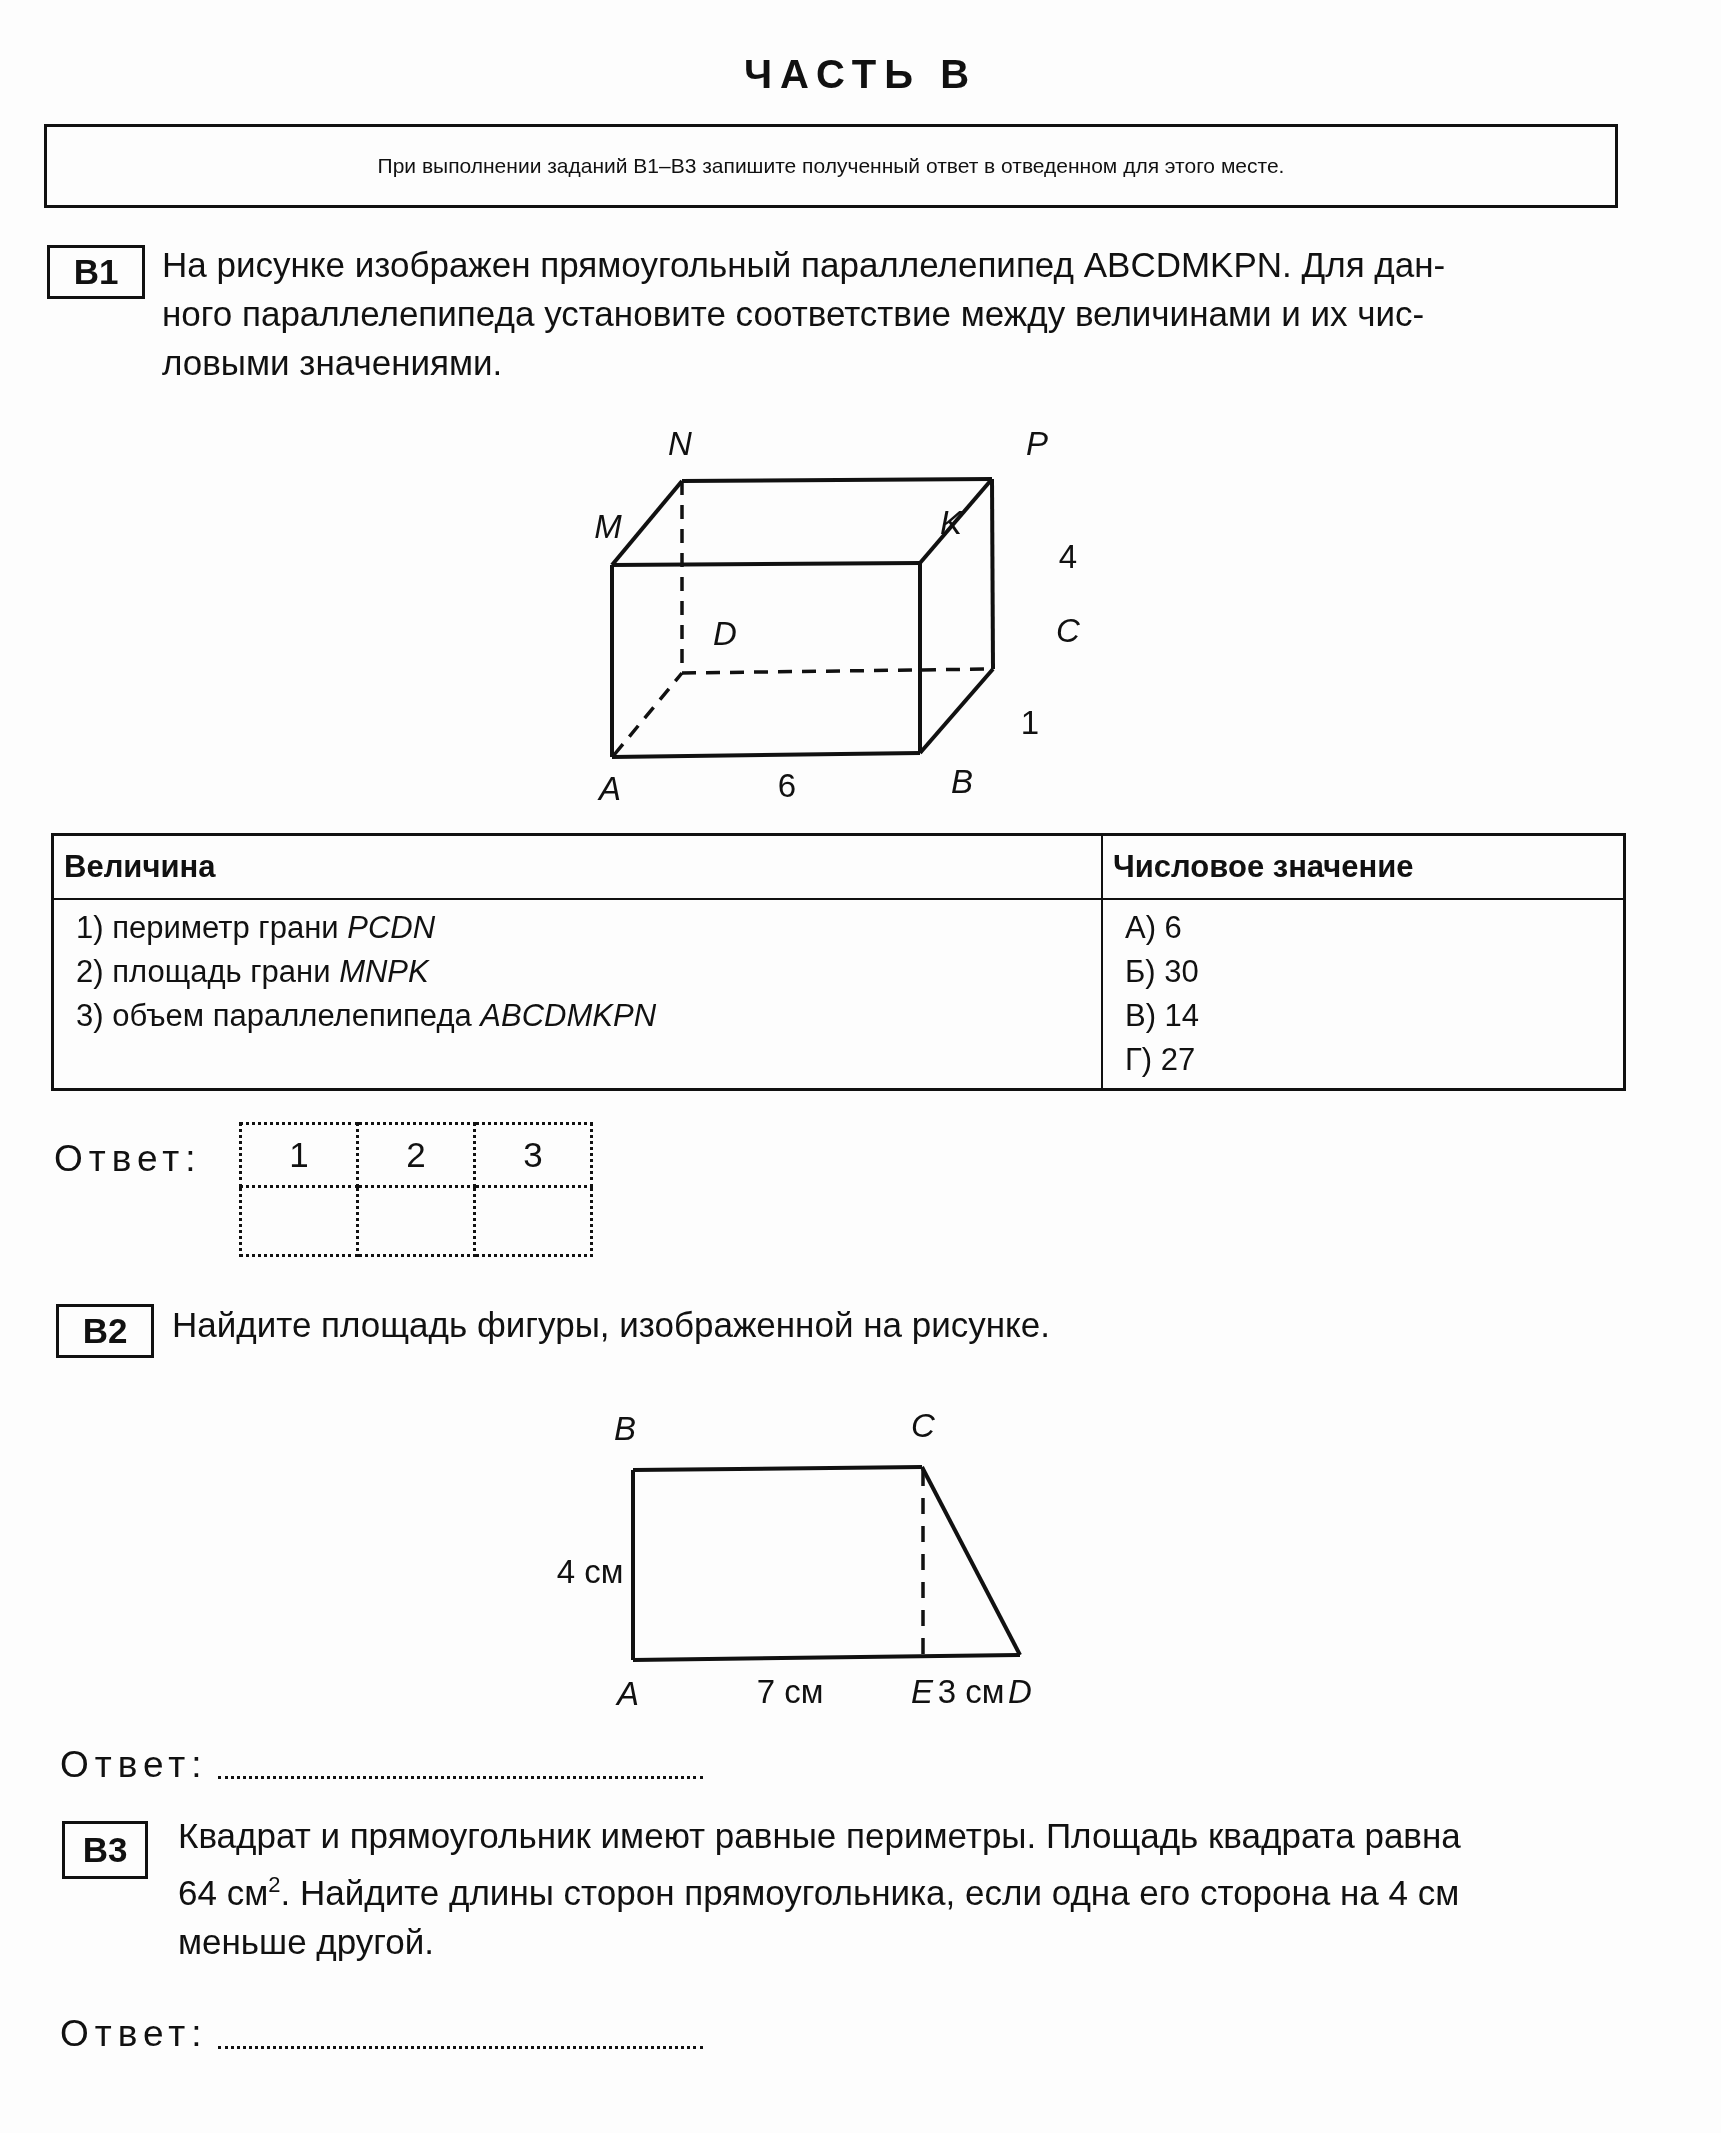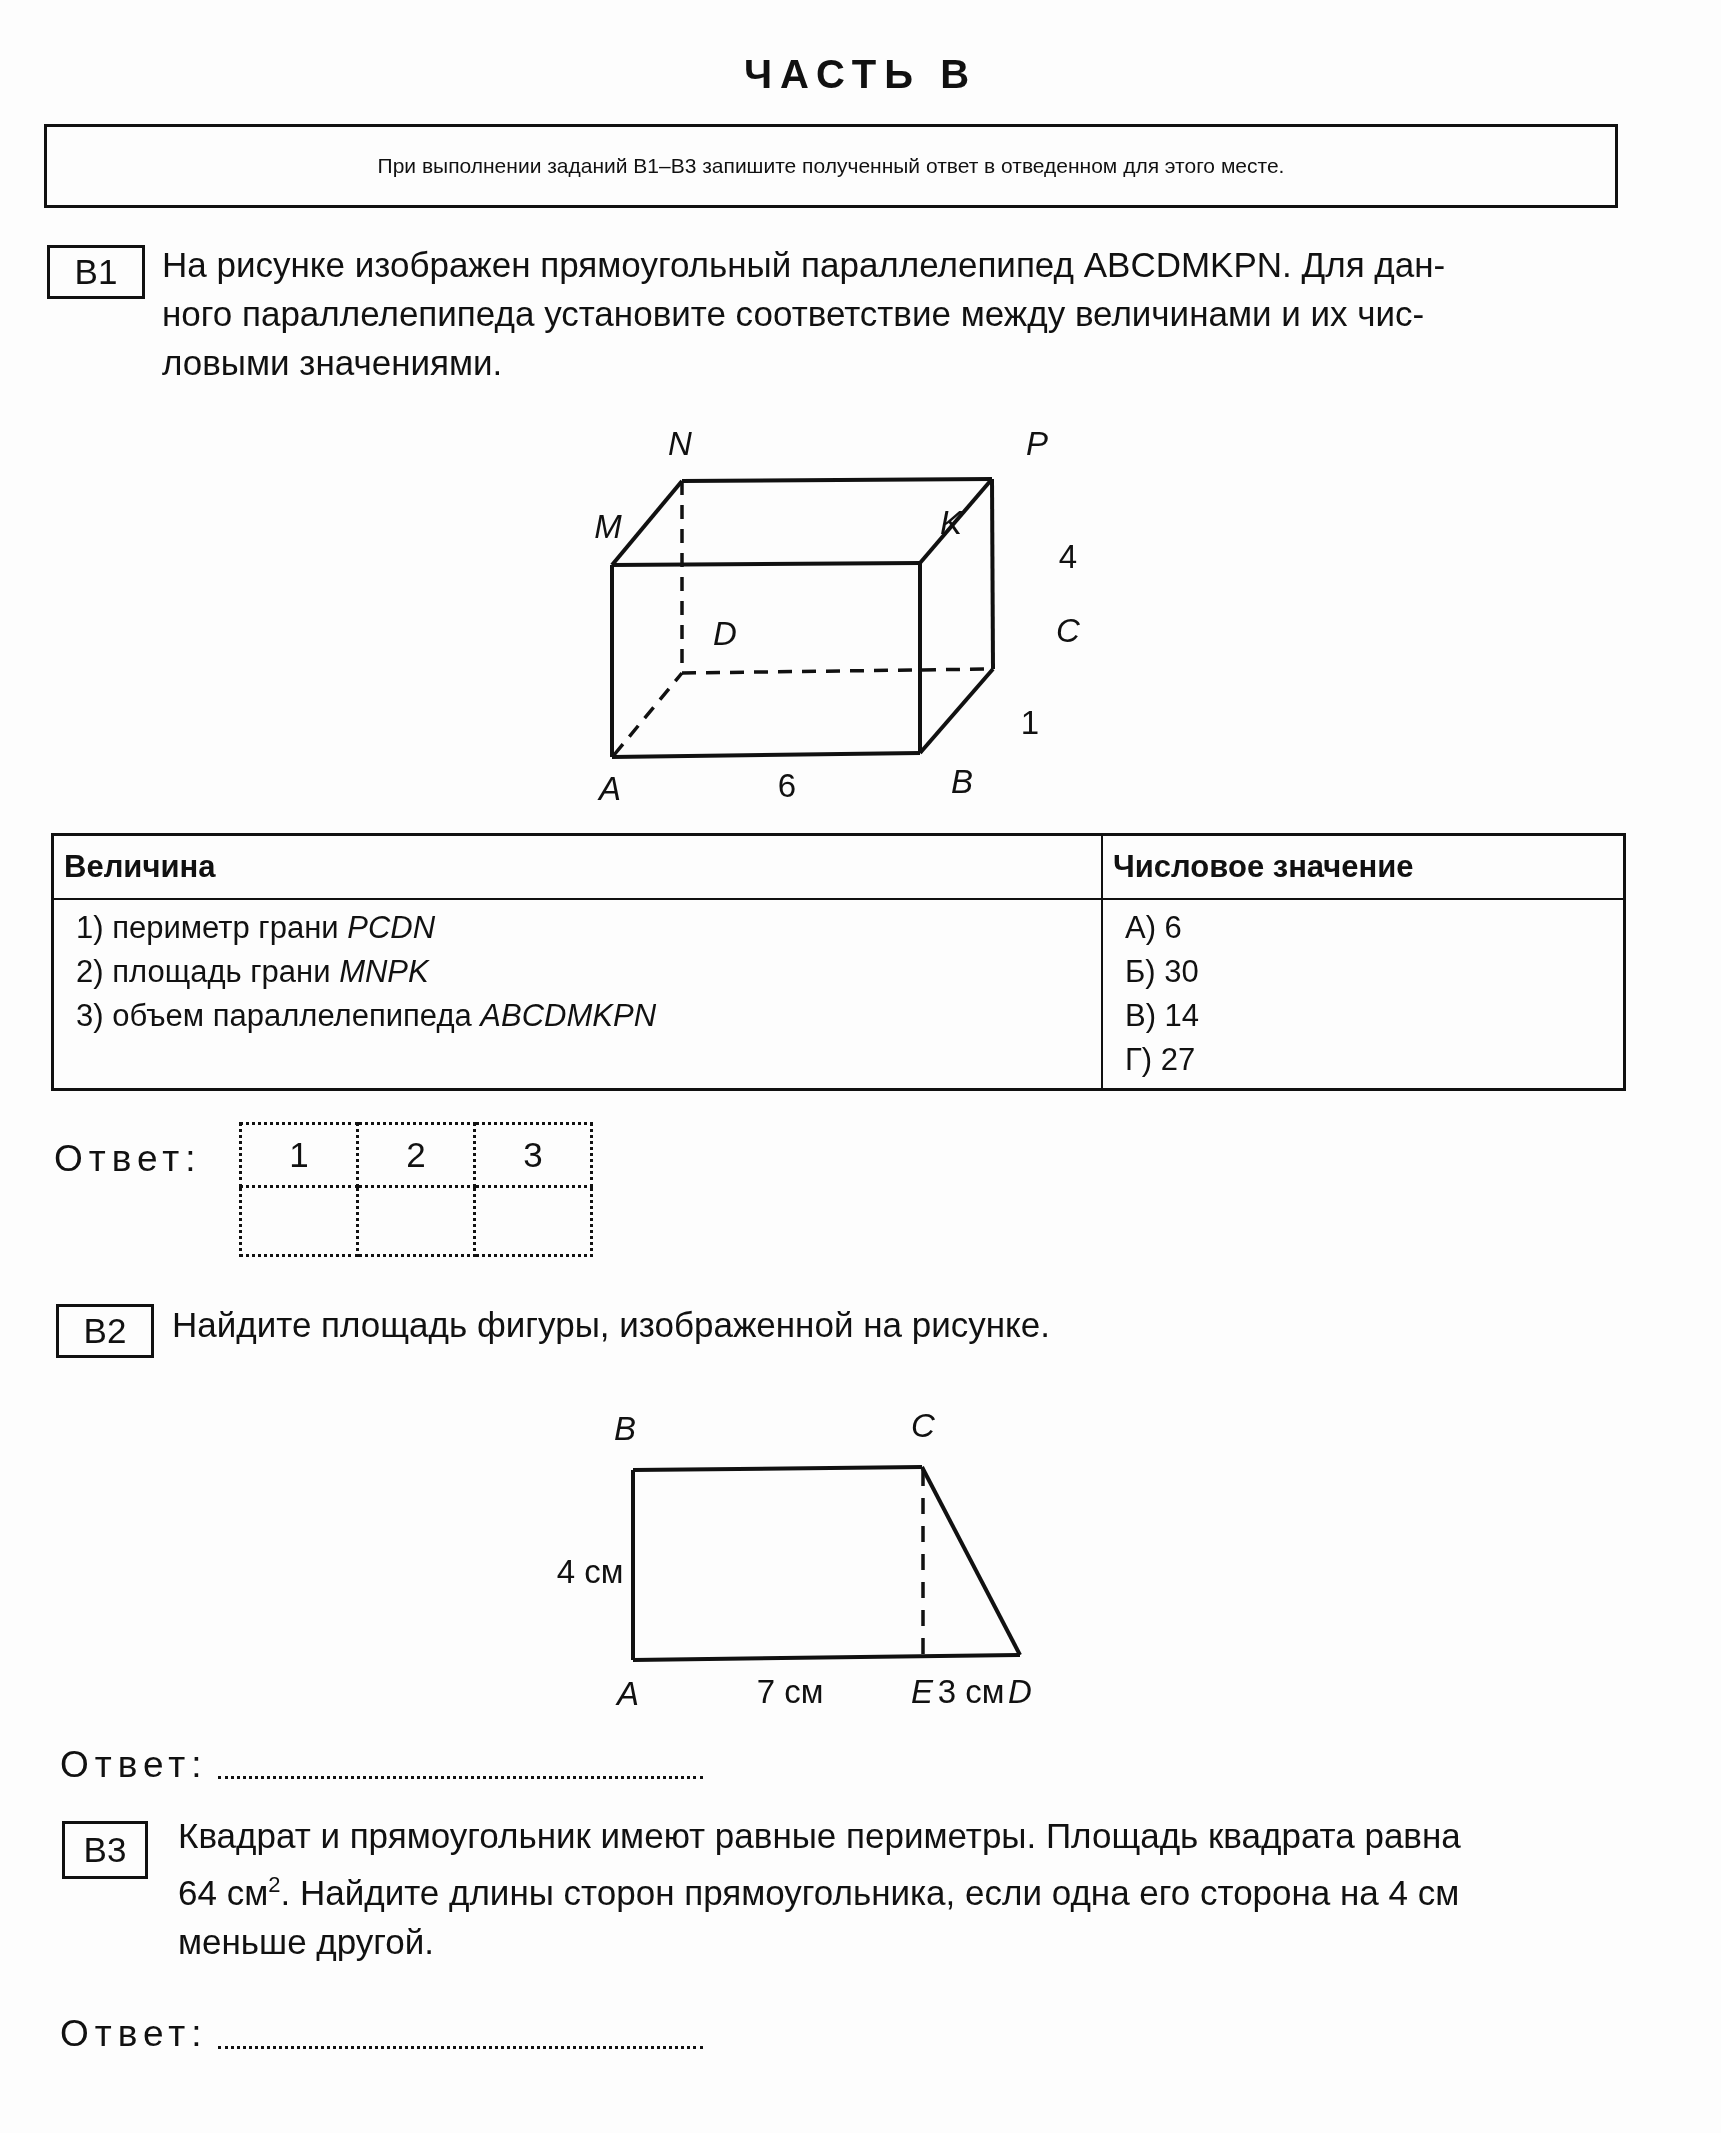--- a/index.html
+++ b/index.html
@@ -2,21 +2,21 @@
 <html><head>
 <meta charset="utf-8">
 <style>
   html, body { margin:0; padding:0; }
   body { width:1721px; height:2133px; background:#fdfdfd; position:relative; overflow:hidden;
          font-family:"Liberation Sans", sans-serif; color:#111; }
   .abs { position:absolute; }
   .title { left:0; width:1721px; top:52px; text-align:center; font-size:40px; font-weight:bold; letter-spacing:8px; }
   .instr { left:44px; top:124px; width:1574px; height:84px; border:3px solid #111; box-sizing:border-box;
            font-size:21px; display:flex; align-items:center; justify-content:center; }
-  .tag { border:3px solid #111; box-sizing:border-box; font-weight:normal; font-size:35px;
+  .tag { border:3px solid #111; box-sizing:border-box; font-weight:bold; font-size:35px;
          display:flex; align-items:center; justify-content:center; }
   .qtext { font-size:35px; line-height:49px; }
   .qtext i, td i, .lab { font-style:italic; }
   table.match { position:absolute; left:51px; top:833px; width:1575px; height:242px; border-collapse:collapse;
                 font-size:31px; border:3px solid #111; }
   table.match th, table.match td { border:2px solid #111; text-align:left; vertical-align:top; padding:6px 10px; }
   table.match th { font-weight:bold; font-size:31px; height:50px; vertical-align:middle;margin-left:32px; }
   table.match .col2 { width:500px; }
   .line { line-height:44px;margin-left:12px; }
   .ans-label { font-size:37px; letter-spacing:6px; }

